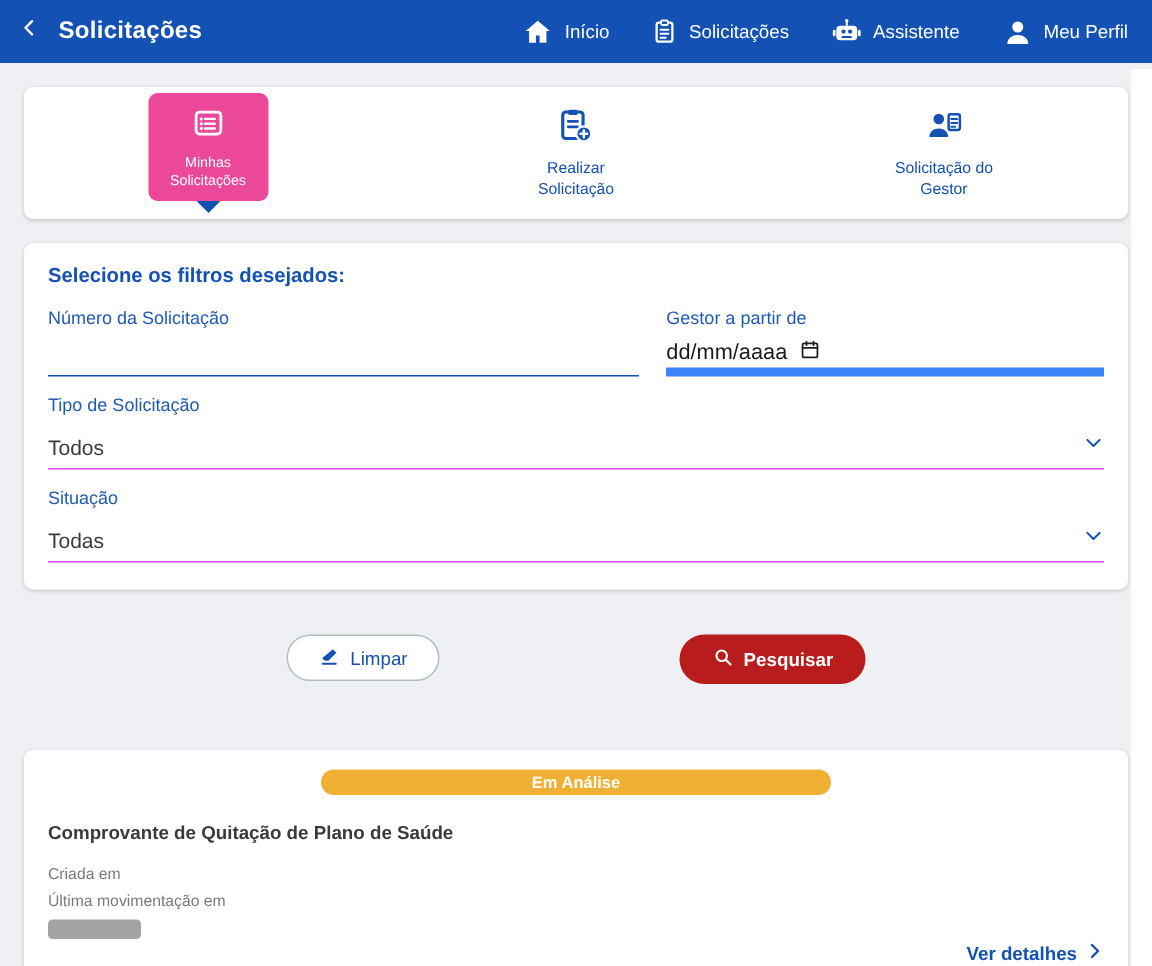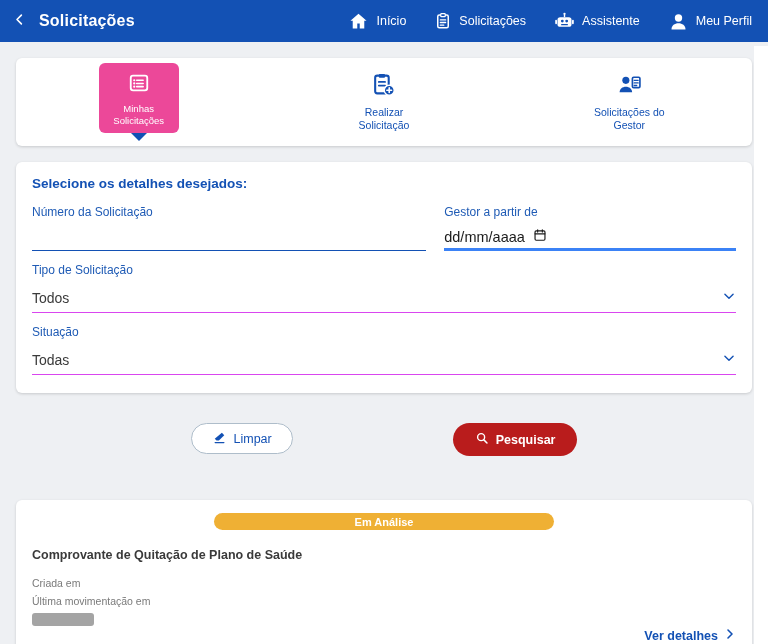--- a/index.html
+++ b/index.html
@@ -63,21 +63,21 @@
   .col-criado { flex: 1; }
   .field-label { color: #1f5bb5; font-size: 12px; margin-bottom: 6px; }
   .underline-input {
     width: 100%; border: none; outline: none;
     border-bottom: 1px solid #1351b4;
     height: 26px; font-size: 14px; background: transparent;
     font-family: "Liberation Sans", sans-serif;
   }
   .date-field {
     display: flex; align-items: center; gap: 8px;
-    border-bottom: 3px solid #3b82f6; height: 26px; cursor: text;
+    border-bottom: 6px solid #3b82f6; height: 26px; cursor: text;
   }
   .date-text { font-size: 14.5px; color: #1b1b1b; }
   .select-block { margin-top: 12px; }
   .select-row {
     display: flex; align-items: center; justify-content: space-between;
     border-bottom: 1px solid #d946ef; height: 30px; cursor: pointer;
   }
   .select-value { font-size: 14px; color: #3a3a3a; }
 
   
@@ -204,26 +204,26 @@
   </div>
   <div class="tab tab-inactive">
     <span>
       <svg viewBox="0 0 24 24" width="25" height="25">
           <circle cx="8.5" cy="8" r="3.4" fill="#1351b4"></circle>
           <path d="M2.5 19.5c0-3.4 2.7-5.4 6-5.4s6 2 6 5.4z" fill="#1351b4"></path>
           <rect x="14.8" y="5" width="7.2" height="10" rx="1.2" fill="#fff" stroke="#1351b4" stroke-width="1.6"></rect>
           <path d="M16.5 8h3.8M16.5 10.5h3.8M16.5 13h2.4" stroke="#1351b4" stroke-width="1.3" stroke-linecap="round"></path>
         </svg>
     </span>
-    <span class="tab-label">Solicitações do Gestor</span>
+    <span class="tab-label">Solicitação do Gestor</span>
   </div>
 </div>
 
 <div class="card filters-card">
-  <div class="filters-title">Selecione os detalhes desejados:</div>
+  <div class="filters-title">Selecione os filtros desejados:</div>
 
   <div class="filters-row1">
     <div class="col-numero">
       <div class="field-label">Número da Solicitação</div>
       <input class="underline-input" type="text" value="" style="">
     </div>
     <div class="col-criado">
       <div class="field-label">Gestor a partir de</div>
       <div class="date-field">
         <span class="date-text">dd/mm/aaaa</span>

